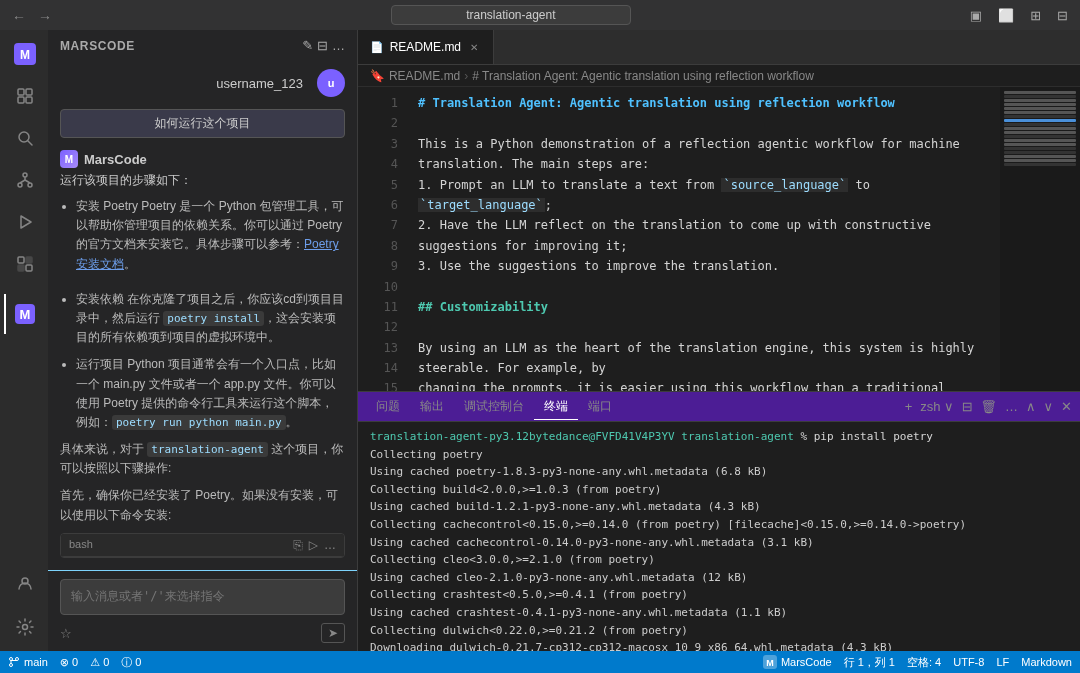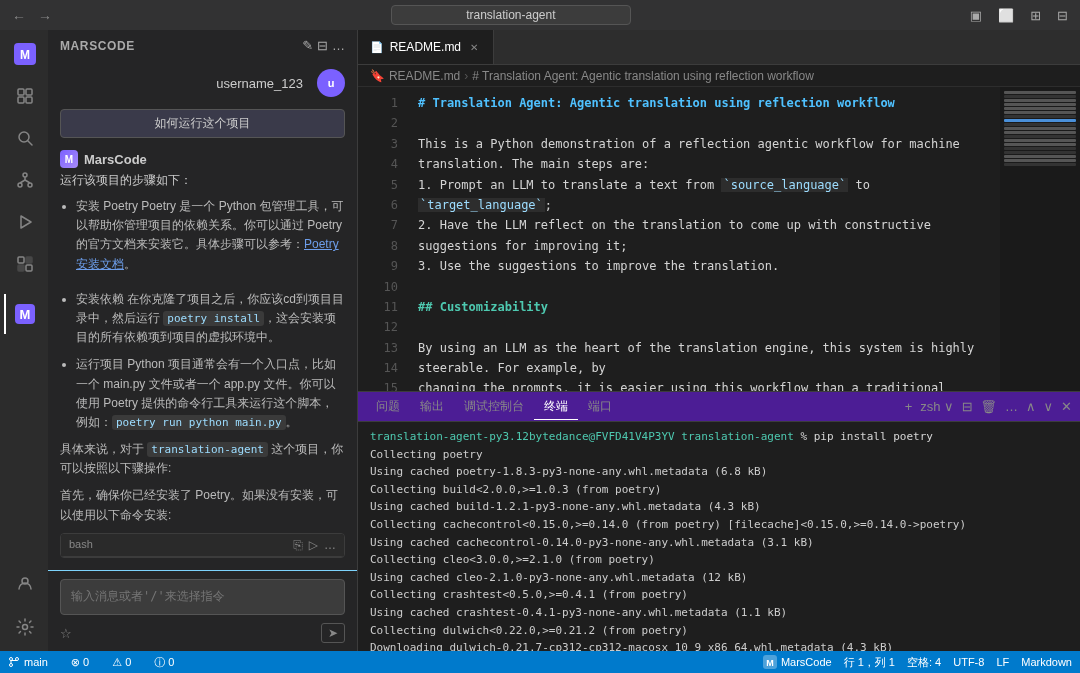--- a/index.html
+++ b/index.html
@@ -471,21 +471,21 @@
     
     .status-bar {
       height: 22px;
       background: #007acc;
       display: flex;
       align-items: center;
       padding: 0 8px;
       font-size: 11px;
       color: #fff;
       flex-shrink: 0;
-      gap: 23px;
+      gap: 12px;
     }
     .status-item {
       display: flex;
       align-items: center;
       gap: 4px;
       white-space: nowrap;
     }
     .status-right {
       margin-left: auto;
       display: flex;

